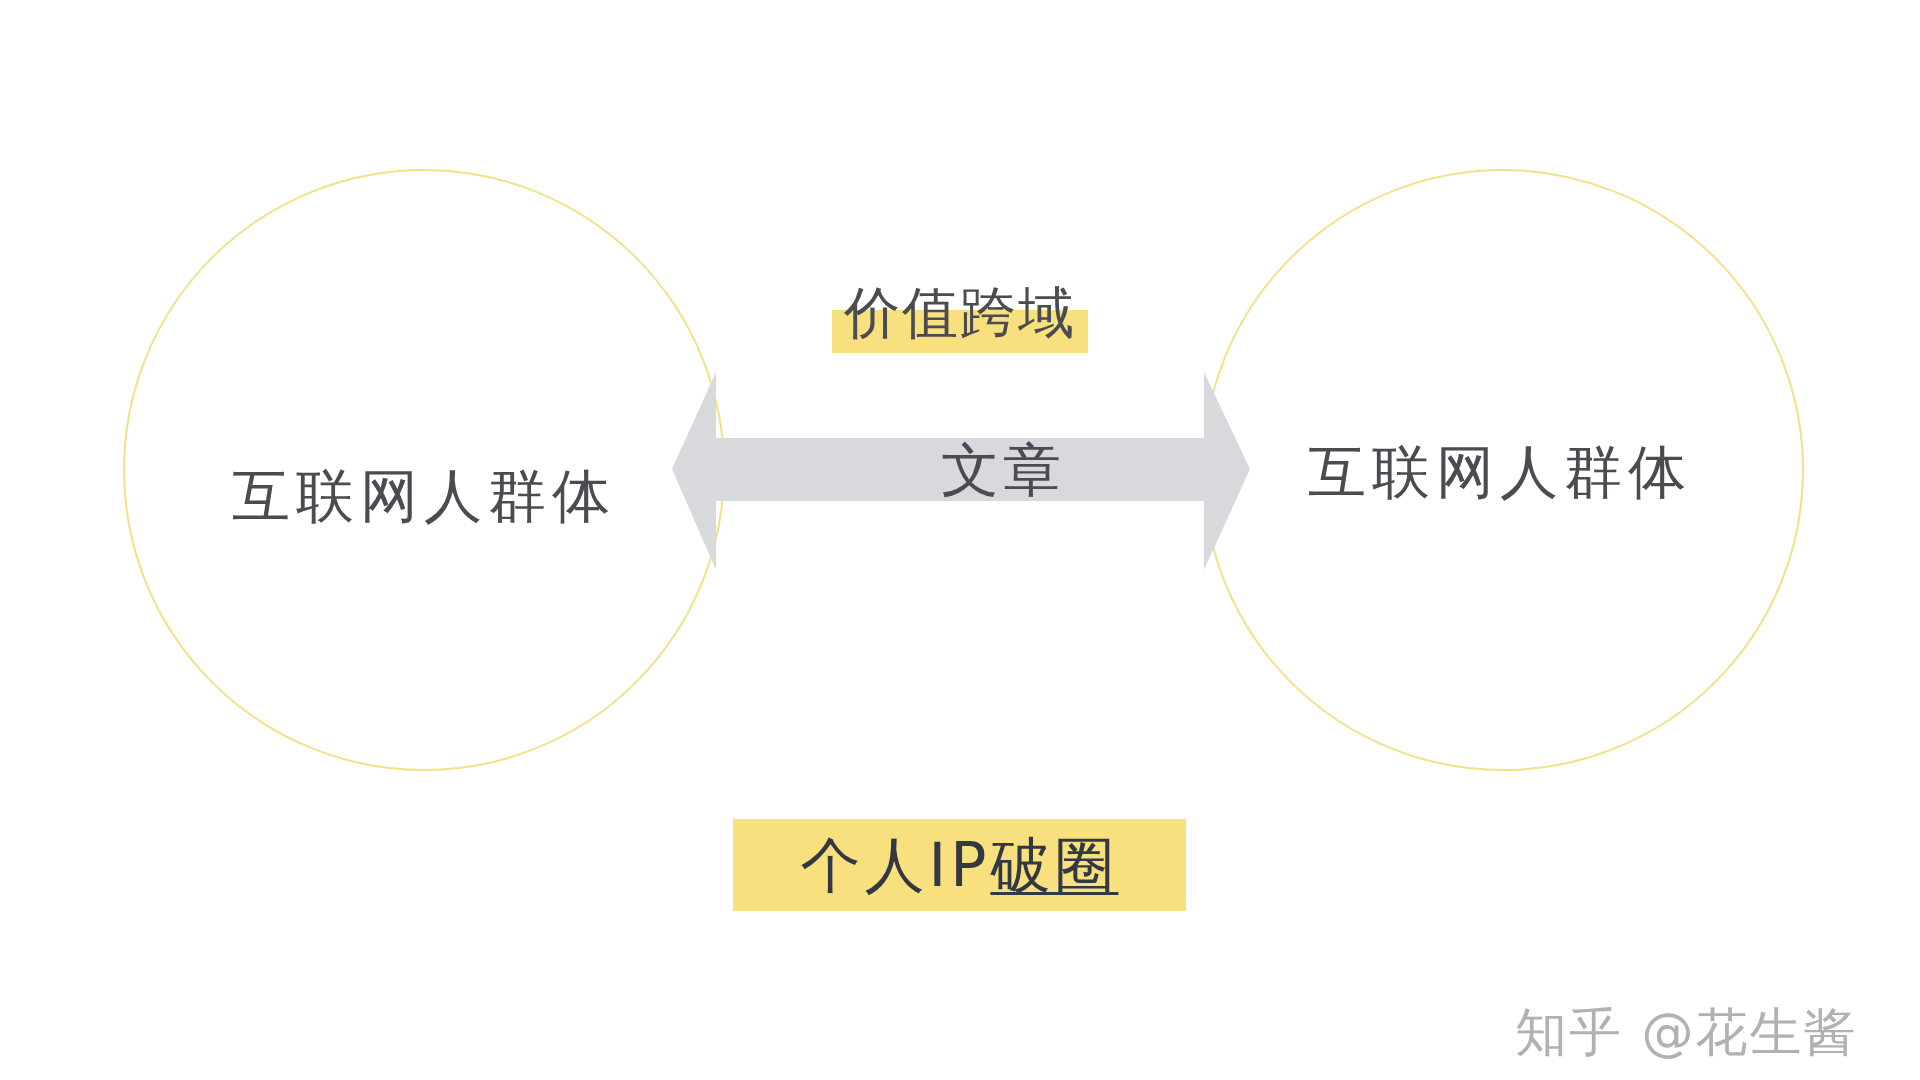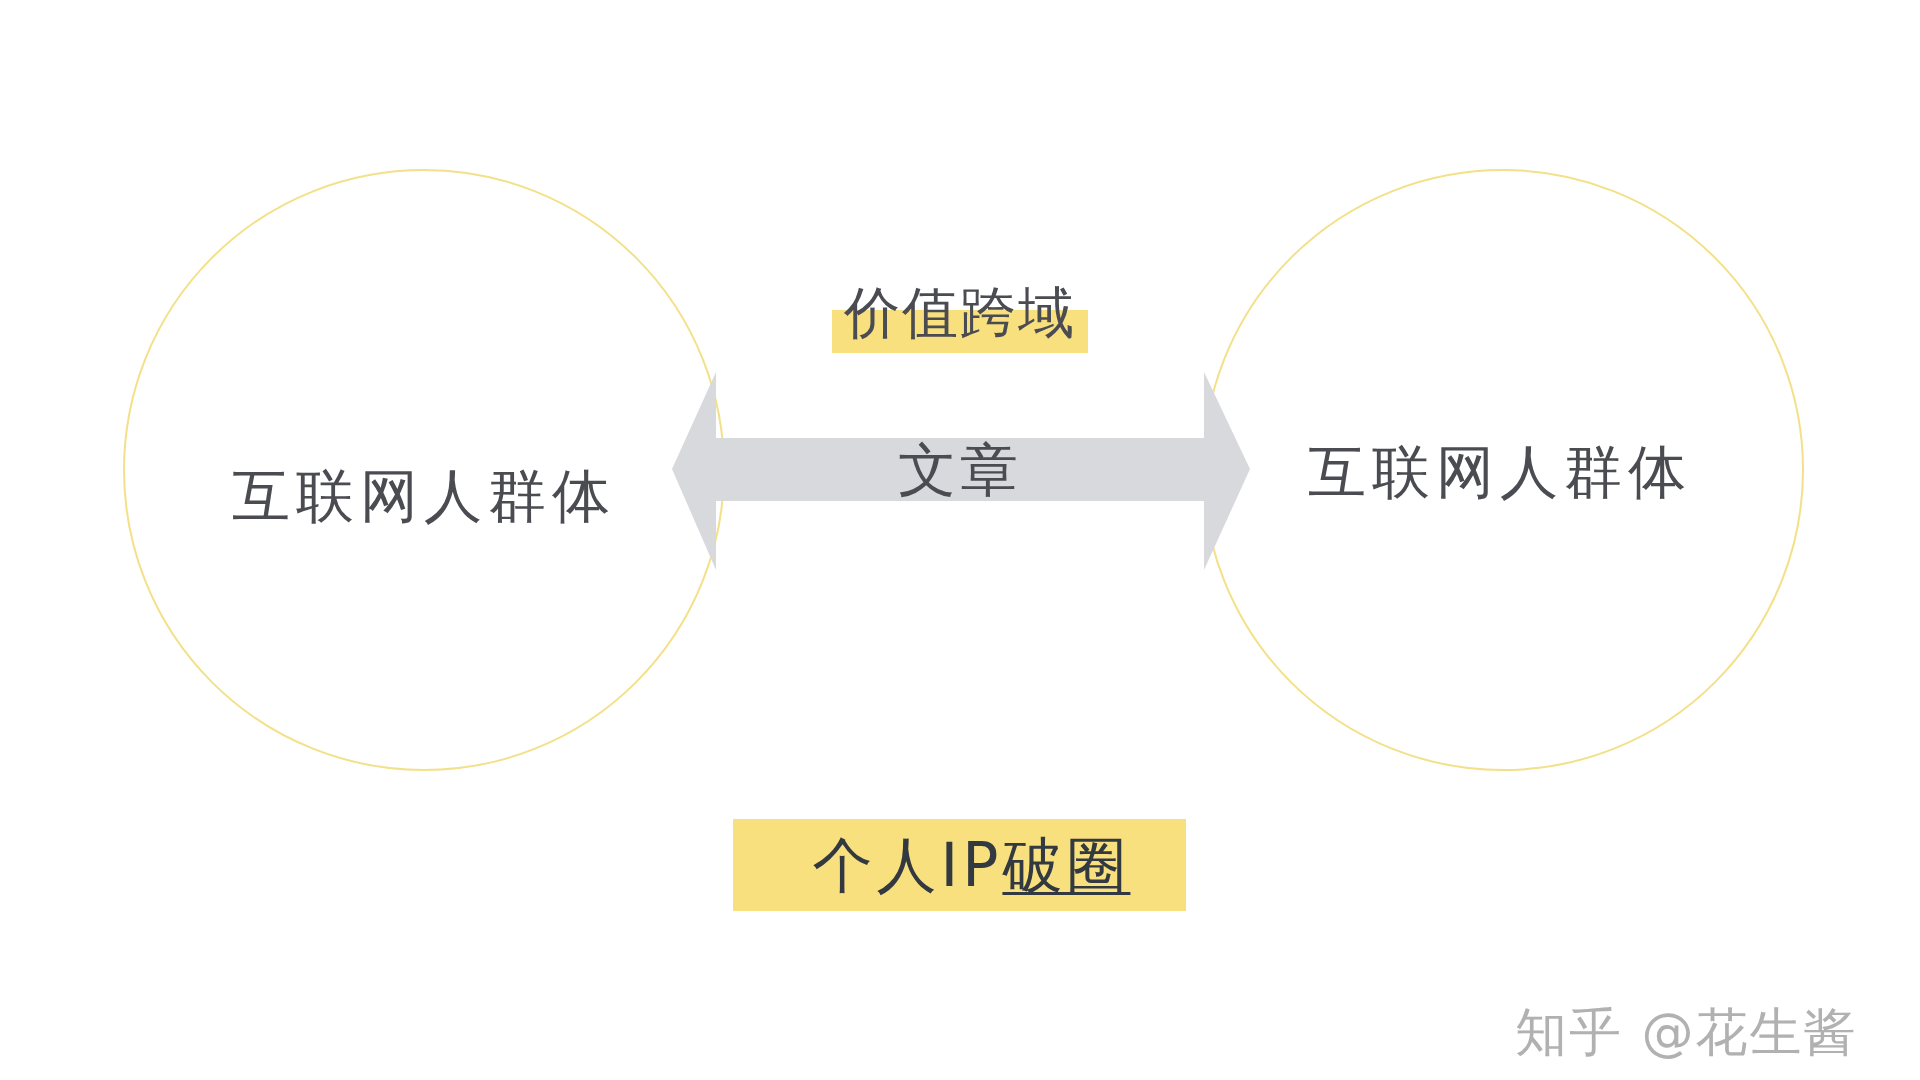--- a/index.html
+++ b/index.html
@@ -4,41 +4,41 @@
 <style>
   html, body { margin:0; padding:0; background:#ffffff; }
   body { width:1920px; height:1080px; position:relative; overflow:hidden;
          font-family: "DejaVu Sans", sans-serif; }
   svg.diagram { position:absolute; left:0; top:0; width:1920px; height:1080px; }
   .label { position:absolute; color:#4b4c52; white-space:nowrap; text-align:center;
            font-family:"DejaVu Sans", sans-serif; font-weight:normal; }
   .circle-label { font-size:58px; letter-spacing:6px; line-height:70px; }
   .arrow-label { font-size:58px; letter-spacing:4px; line-height:70px; }
   .top-label { font-size:56px; line-height:70px; letter-spacing:2px; }
-  .bottom-label { font-size:60px; line-height:92px; letter-spacing:4px; color:#333940;padding-left:12px; }
+  .bottom-label { font-size:60px; line-height:92px; letter-spacing:4px; color:#333940; }
   .bottom-label .ul { text-decoration:underline; text-decoration-thickness:3px; text-underline-offset:6px; }
   .watermark { position:absolute; font-size:52px; color:#a9a9a9; opacity:0.9; letter-spacing:2px;
                font-family:"DejaVu Sans", sans-serif; }
 </style>
 </head>
 <body>
 
 <svg class="diagram" viewBox="0 0 1920 1080" xmlns="http://www.w3.org/2000/svg">
   <circle cx="424" cy="470" r="300" fill="none" stroke="#f3e089" stroke-width="2"></circle>
   <circle cx="1503" cy="470" r="300" fill="none" stroke="#f3e089" stroke-width="2"></circle>
   <polygon fill="#d8d9dc" points="672,469 716,372 716,438 1204,438 1204,372 1250,469 1204,570 1204,501 716,501 716,570"></polygon>
   <rect x="832" y="310" width="256" height="43" fill="#f9e07f"></rect>
   <rect x="733" y="819" width="453" height="92" fill="#f9e07f"></rect>
 </svg>
 
 <div class="label circle-label" style="left:224px; top:437px; width:400px;margin-top:24px;">互联网人群体</div>
 
 <div class="label circle-label" style="left:1300px; top:437px; width:400px;">互联网人群体</div>
 
-<div class="label arrow-label" style="left:880px; top:435px; width:160px;">文章</div>
+<div class="label arrow-label" style="left:923px; top:435px; width:160px;">文章</div>
 
 <div class="label top-label" style="left:832px; top:278px; width:256px;">价值跨域</div>
 
 <div class="label bottom-label" style="left:733px; top:819px; width:453px;">
   <span>个人IP</span><span class="ul">破圈</span>
 </div>
 
 <div class="watermark" style="left:1515px; top:998px;">知乎 @花生酱</div>
 
 </body></html>

